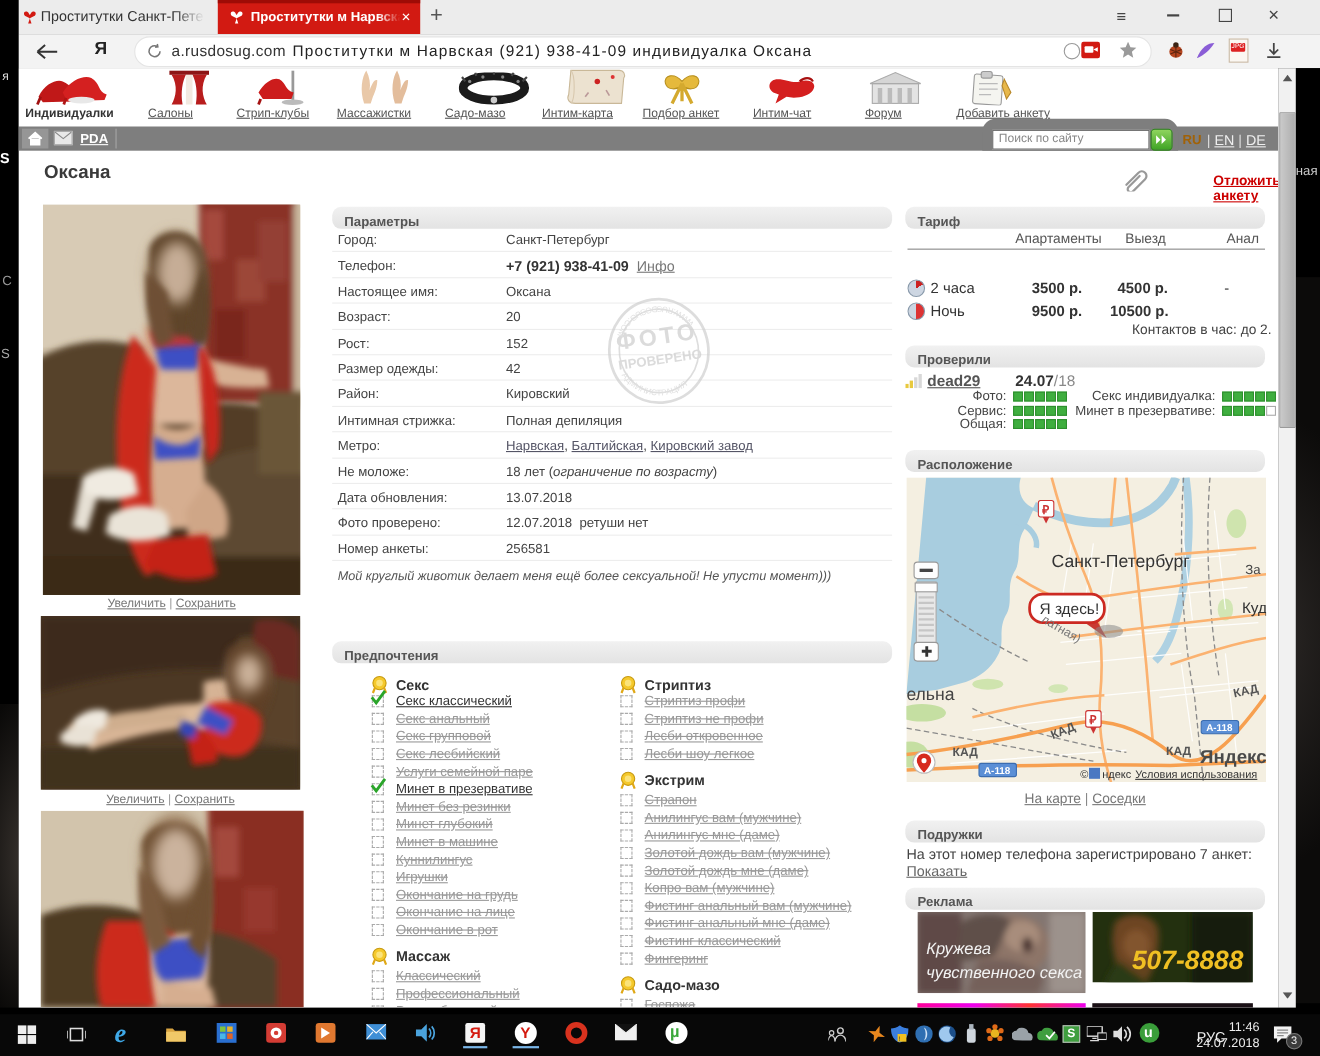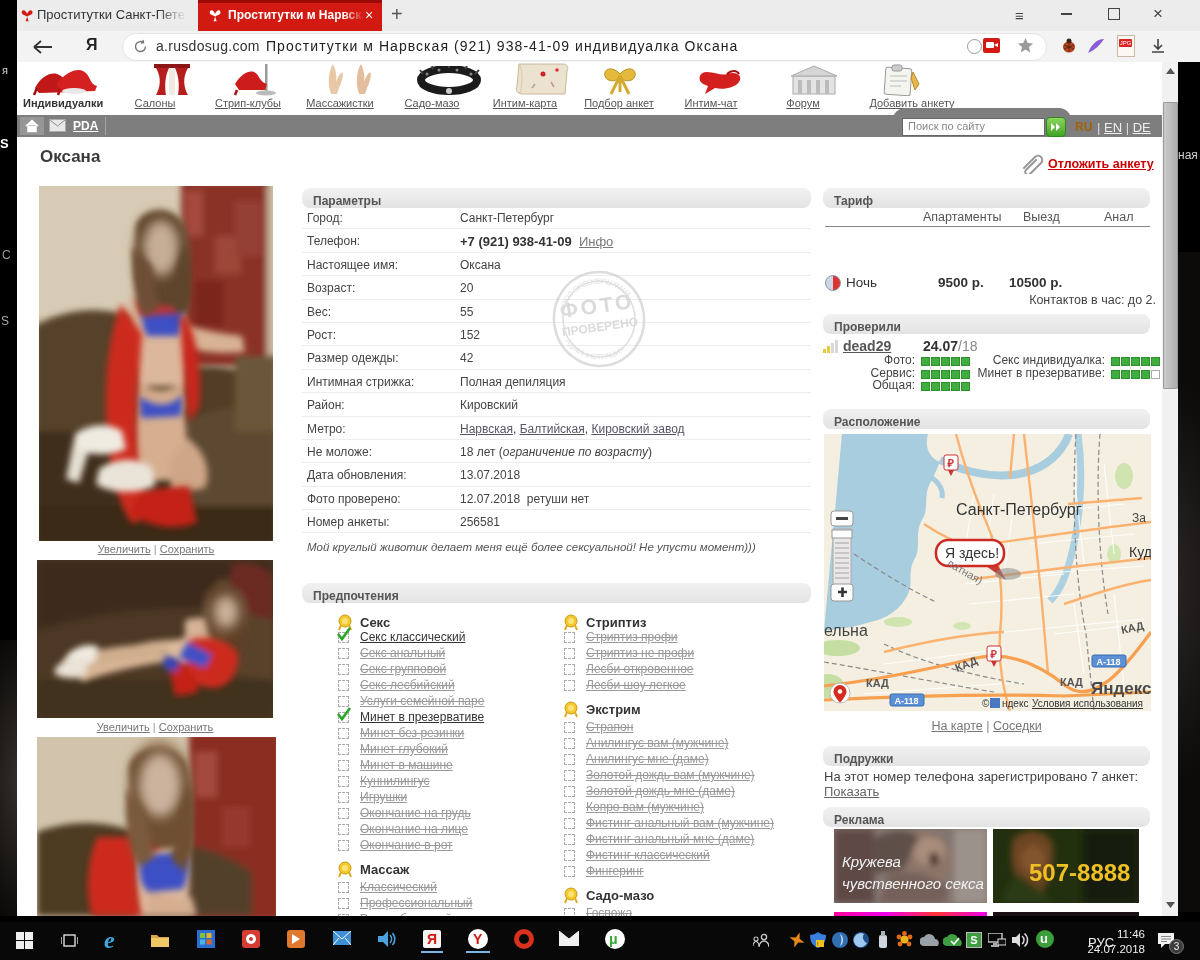--- a/index.html
+++ b/index.html
@@ -216,21 +216,21 @@
     </svg>
   </div>
   <div class="abs" style="left:1058px;top:58px;color:#a16207;font-size:12px;font-weight:bold;">RU</div>
   <div class="abs" style="left:1080px;top:58px;color:#ddd;font-size:13px;">| <a style="color:#eee;">EN</a> | <a style="color:#eee;">DE</a></div>
 
   <div class="abs" style="left:23px;top:85px;font-size:17px;font-weight:bold;color:#3a3a3a;">Оксана</div>
 
   <svg class="abs" style="left:1004px;top:90px" width="26" height="22" viewBox="0 0 26 22">
     <path d="M3 16 L14 5 a4 4 0 0 1 6 6 L9 22 a2.6 2.6 0 0 1 -4 -4 L15 8" stroke="#999" stroke-width="2" fill="none" stroke-linecap="round"></path>
   </svg>
-  <a class="abs" style="left:1031px;top:95px;color:#c00;font-weight:bold;font-size:12.5px;">Отложить анкету</a>
+  <a class="abs" style="left:1086px;top:95px;color:#c00;font-weight:bold;font-size:12.5px;">Отложить анкету</a>
 
   <div id="photo1" class="abs" style="left:22px;top:124px;width:234px;height:355px;">
     <svg width="234" height="355" viewBox="0 0 234 355">
       <defs>
         <filter id="b4" x="-30%" y="-30%" width="160%" height="160%">
             <feGaussianBlur stdDeviation="3"></feGaussianBlur>
           </filter>
         <filter id="b8" x="-40%" y="-40%" width="180%" height="180%">
             <feGaussianBlur stdDeviation="6"></feGaussianBlur>
           </filter>
@@ -355,38 +355,34 @@
       </div>
     <div class="prow">
         <span class="lbl">Настоящее имя:</span>
         <span class="val">Оксана</span>
       </div>
     <div class="prow">
         <span class="lbl">Возраст:</span>
         <span class="val">20</span>
       </div>
     <div class="prow">
-        <span class="lbl">Вес:</span>
-        <span class="val">55</span>
-      </div>
-    <div class="prow">
         <span class="lbl">Рост:</span>
         <span class="val">152</span>
       </div>
     <div class="prow">
         <span class="lbl">Размер одежды:</span>
         <span class="val">42</span>
       </div>
     <div class="prow">
+        <span class="lbl">Район:</span>
+        <span class="val">Кировский</span>
+      </div>
+    <div class="prow">
         <span class="lbl">Интимная стрижка:</span>
         <span class="val">Полная депиляция</span>
-      </div>
-    <div class="prow">
-        <span class="lbl">Район:</span>
-        <span class="val">Кировский</span>
       </div>
     <div class="prow">
         <span class="lbl">Метро:</span>
         <span class="val"><a style="color:#556;">Нарвская</a>, <a style="color:#556;">Балтийская</a>, <a style="color:#556;">Кировский завод</a></span>
       </div>
     <div class="prow">
         <span class="lbl">Не моложе:</span>
         <span class="val">18 лет (<i>ограничение по возрасту</i>)</span>
       </div>
     <div class="prow">
@@ -604,23 +600,30 @@
           <a class="txt slink">Госпожа</a>
         </div>
     </div>
   </div>
 
   <div id="sidebar" class="abs" style="left:806px;top:126px;width:327px;height:728px;">
     <div class="hdrbar" style="width:316px;">Тариф</div>
     <div class="abs" style="left:0;top:22px;width:327px;font-size:12.5px;color:#555;">
       <span class="abs" style="left:100px;">Апартаменты</span>
       <span class="abs" style="left:200px;">Выезд</span>
-      <span class="abs" style="left:281px;">Анал</span>
+      <span class="abs" style="left:292px;">Анал</span>
     </div>
     <div class="abs" style="left:2px;top:38px;width:325px;height:1px;background:#888;"></div>
+    <div class="abs tarrow" style="top:66px;">
+        <span class="ticon t2"></span>
+        <span class="tlab">2 часа</span>
+        <b class="v1">3500 р.</b>
+        <b class="v2">4500 р.</b>
+        <span class="v3">-</span>
+      </div>
     <div class="abs tarrow" style="top:87px;">
         <span class="ticon t3"></span>
         <span class="tlab">Ночь</span>
         <b class="v1">9500 р.</b>
         <b class="v2" style="left:186px;">10500 р.</b>
       </div>
     <div class="abs" style="left:0;top:105px;width:333px;text-align:right;font-size:12.5px;color:#444;">Контактов в час: до 2.</div>
     <div class="hdrbar abs" style="left:0;top:126px;width:316px;">Проверили</div>
     <div class="abs" style="left:0;top:150px;width:327px;height:18px;">
       <svg class="abs" style="left:0;top:2px" width="16" height="13" viewBox="0 0 16 13">
@@ -756,21 +759,21 @@
           <ellipse cx="85" cy="30" rx="35" ry="28" fill="#8d7468"></ellipse>
           <ellipse cx="95" cy="22" rx="16" ry="14" fill="#a88d7c"></ellipse>
           <ellipse cx="100" cy="30" rx="5" ry="7" fill="#4a3430"></ellipse>
           <path d="M40 10 C55 0 75 0 85 8 L70 40 L35 45 Z" fill="#5f4f48"></path>
           <path d="M55 45 C75 40 100 45 115 60 L110 74 L45 74 Z" fill="#74605a"></path>
         </g>
         <text x="8" y="38" font-size="15" font-style="italic" fill="#f2f2f2">Кружева</text>
         <text x="8" y="60" font-size="15" font-style="italic" fill="#f2f2f2">чувственного секса</text>
       </svg>
     </div>
-    <div id="ad2" class="abs" style="left:170px;top:641px;width:146px;height:74px;overflow:hidden;">
+    <div id="ad2" class="abs" style="left:170px;top:641px;width:146px;height:64px;overflow:hidden;font-style:italic;">
       <svg width="146" height="74" viewBox="0 0 146 74">
         <rect width="146" height="74" fill="#23300f"></rect>
         <g filter="url(#b4)">
           <rect x="90" y="0" width="56" height="74" fill="#141b08"></rect>
           <ellipse cx="38" cy="26" rx="20" ry="23" fill="#4a3520"></ellipse>
           <ellipse cx="40" cy="30" rx="12" ry="14" fill="#9a7352"></ellipse>
           <path d="M20 10 C30 -2 55 0 60 15 C62 30 58 50 50 62 L30 66 C20 50 16 28 20 10 Z" fill="#7a4a24" opacity="0.75"></path>
           <path d="M25 45 C35 55 50 60 60 74 L10 74 C12 60 18 50 25 45 Z" fill="#2c3b12"></path>
         </g>
         <text x="36" y="52" font-size="24" font-weight="bold" fill="#f0c023">507-8888</text>

